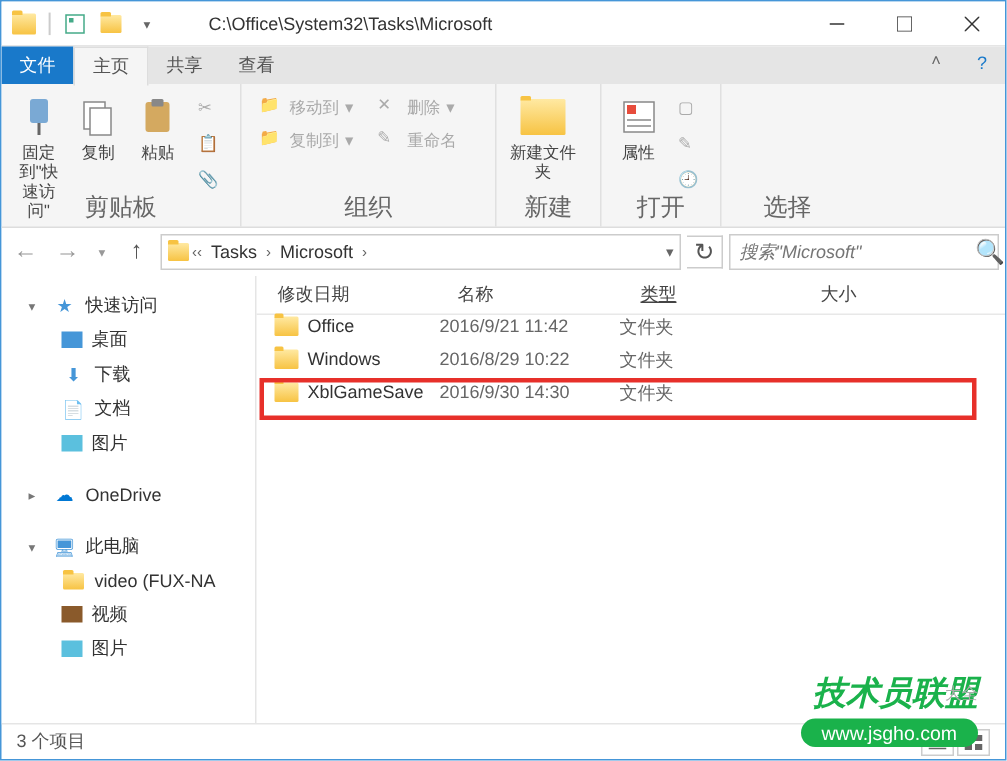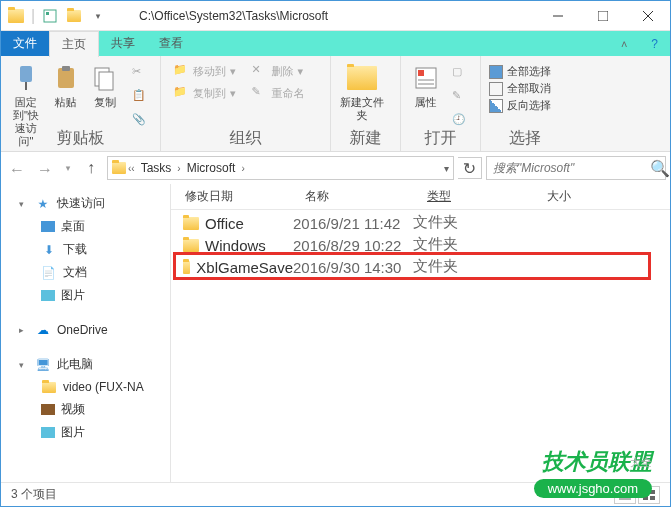--- a/index.html
+++ b/index.html
@@ -7,21 +7,21 @@
 
 .titlebar { height: 30px; background: #fff; display: flex; align-items: center; border-bottom: 1px solid #e5e5e5; }
 .titlebar .qat { display: flex; align-items: center; padding-left: 4px; gap: 2px; }
 .titlebar .qat-btn { width: 22px; height: 22px; display: flex; align-items: center; justify-content: center; }
 .titlebar .title-path { flex: 1; font-size: 12px; color: #333; padding-left: 30px; }
 .titlebar .winbtns { display: flex; }
 .titlebar .winbtn { width: 45px; height: 29px; display: flex; align-items: center; justify-content: center; color: #333; font-size: 14px; }
 .folder-icon-sm { width: 16px; height: 14px; background: linear-gradient(#ffe9a2, #f7c343); border-radius: 1px; position: relative; }
 .folder-icon-sm::before { content: ''; position: absolute; top: -2px; left: 0; width: 7px; height: 3px; background: #f7c343; border-radius: 1px 1px 0 0; }
 
-.tabbar { height: 25px; background: #5eead4; display: flex; align-items: center; }
+.tabbar { height: 25px; background: #e5e5e5; display: flex; align-items: flex-start; }
 .tab { padding: 4px 12px; font-size: 12px; color: #555; cursor: pointer; }
 .tab.file { background: #1979ca; color: #fff; }
 .tab.active { background: #f5f5f5; border: 1px solid #ddd; border-bottom: none; }
 
 .ribbon { height: 96px; background: #f5f5f5; border-bottom: 1px solid #ddd; display: flex; }
 .ribbon-group { border-right: 1px solid #e0e0e0; padding: 4px 8px; display: flex; flex-direction: column; position: relative; }
 .ribbon-group-label { font-size: 16px; color: #666; text-align: center; position: absolute; bottom: 2px; left: 0; right: 0; }
 .ribbon-content { flex: 1; display: flex; align-items: flex-start; gap: 6px; }
 .ribbon-bigbtn { display: flex; flex-direction: column; align-items: center; width: 46px; padding-top: 2px; cursor: pointer; }
 .ribbon-bigbtn .icon { width: 32px; height: 32px; display: flex; align-items: center; justify-content: center; }
@@ -53,21 +53,21 @@
 .nav-sep { height: 12px; }
 .nic { width: 16px; height: 16px; display: flex; align-items: center; justify-content: center; }
 
 .filelist { flex: 1; position: relative; }
 .colheaders { display: flex; height: 26px; border-bottom: 1px solid #e8e8e8; align-items: center; font-size: 12px; color: #444; }
 .col { padding-left: 14px; }
 .col-name { width: 122px; }
 .col-date { width: 120px; }
 .col-type { width: 120px; text-decoration: underline; }
 .col-size { width: 80px; }
-.filerow { display: flex; align-items: flex-end; height: 22px; font-size: 15px; color: #333; }
+.filerow { display: flex; align-items: flex-start; height: 22px; font-size: 12px; color: #333; }
 .filerow .fname { width: 122px; display: flex; align-items: center; gap: 6px; padding-left: 12px; }
 .filerow .fdate { width: 120px; color: #666; }
 .filerow .ftype { width: 120px; color: #666; }
 .folder-icon-lst { width: 16px; height: 13px; background: linear-gradient(#ffe9a2, #f7c343); border-radius: 1px; position: relative; }
 .folder-icon-lst::before { content: ''; position: absolute; top: -2px; left: 0; width: 6px; height: 3px; background: #f7c343; border-radius: 1px 1px 0 0; }
 .red-highlight { position: absolute; border: 3px solid #e7302a; left: 2px; top: 68px; width: 478px; height: 28px; pointer-events: none; }
 
 .statusbar { height: 24px; border-top: 1px solid #e5e5e5; display: flex; align-items: center; padding: 0 10px; font-size: 12px; color: #555; justify-content: space-between; }
 .viewbtns { display: flex; gap: 2px; }
 .viewbtn { width: 22px; height: 18px; border: 1px solid #ccc; display: flex; align-items: center; justify-content: center; }
@@ -138,34 +138,34 @@
             <svg width="28" height="28">
               <rect x="8" y="2" width="12" height="16" fill="#7aa9d4" rx="2"></rect>
               <line x1="14" y1="18" x2="14" y2="26" stroke="#666" stroke-width="2"></line>
             </svg>
           </div>
         <div class="lbl">固定到"快速访问"</div>
       </div>
       <div class="ribbon-bigbtn">
         <div class="icon">
             <svg width="28" height="28">
+              <rect x="4" y="4" width="14" height="18" fill="#fff" stroke="#888"></rect>
+              <rect x="8" y="8" width="14" height="18" fill="#fff" stroke="#888"></rect>
+            </svg>
+          </div>
+        <div class="lbl">复制</div>
+      </div>
+      <div class="ribbon-bigbtn">
+        <div class="icon">
+            <svg width="28" height="28">
               <rect x="6" y="4" width="16" height="20" fill="#d4a960" rx="2"></rect>
               <rect x="10" y="2" width="8" height="5" fill="#888" rx="1"></rect>
             </svg>
           </div>
         <div class="lbl">粘贴</div>
-      </div>
-      <div class="ribbon-bigbtn">
-        <div class="icon">
-            <svg width="28" height="28">
-              <rect x="4" y="4" width="14" height="18" fill="#fff" stroke="#888"></rect>
-              <rect x="8" y="8" width="14" height="18" fill="#fff" stroke="#888"></rect>
-            </svg>
-          </div>
-        <div class="lbl">复制</div>
       </div>
       <div class="ribbon-smallbtns">
         <div class="ribbon-smallbtn disabled">
             <span class="sicon">✂</span>
           </div>
         <div class="ribbon-smallbtn disabled">
             <span class="sicon">📋</span>
           </div>
         <div class="ribbon-smallbtn disabled">
             <span class="sicon">📎</span>
@@ -226,34 +226,20 @@
           </div>
         <div class="ribbon-smallbtn disabled">
             <span class="sicon">🕘</span>
           </div>
       </div>
     </div>
     <div class="ribbon-group-label">打开</div>
   </div>
 
   <div class="ribbon-group" style="width:88px;border-right:none">
-    <div class="sel-opts">
-      <div class="sel-opt">
-          <div class="box" style="background:#5b9bd5"></div>
-          <span>全部选择</span>
-        </div>
-      <div class="sel-opt">
-          <div class="box"></div>
-          <span>全部取消</span>
-        </div>
-      <div class="sel-opt">
-          <div class="box" style="background:linear-gradient(45deg,#5b9bd5 50%,#fff 50%)"></div>
-          <span>反向选择</span>
-        </div>
-    </div>
     <div class="ribbon-group-label">选择</div>
   </div>
 </div>
 
 <div class="addrbar">
   <div class="navbtn">←</div>
   <div class="navbtn">→</div>
   <div class="navbtn" style="width:14px;font-size:9px">▾</div>
   <div class="navbtn enabled">↑</div>
   <div class="addrbox">

